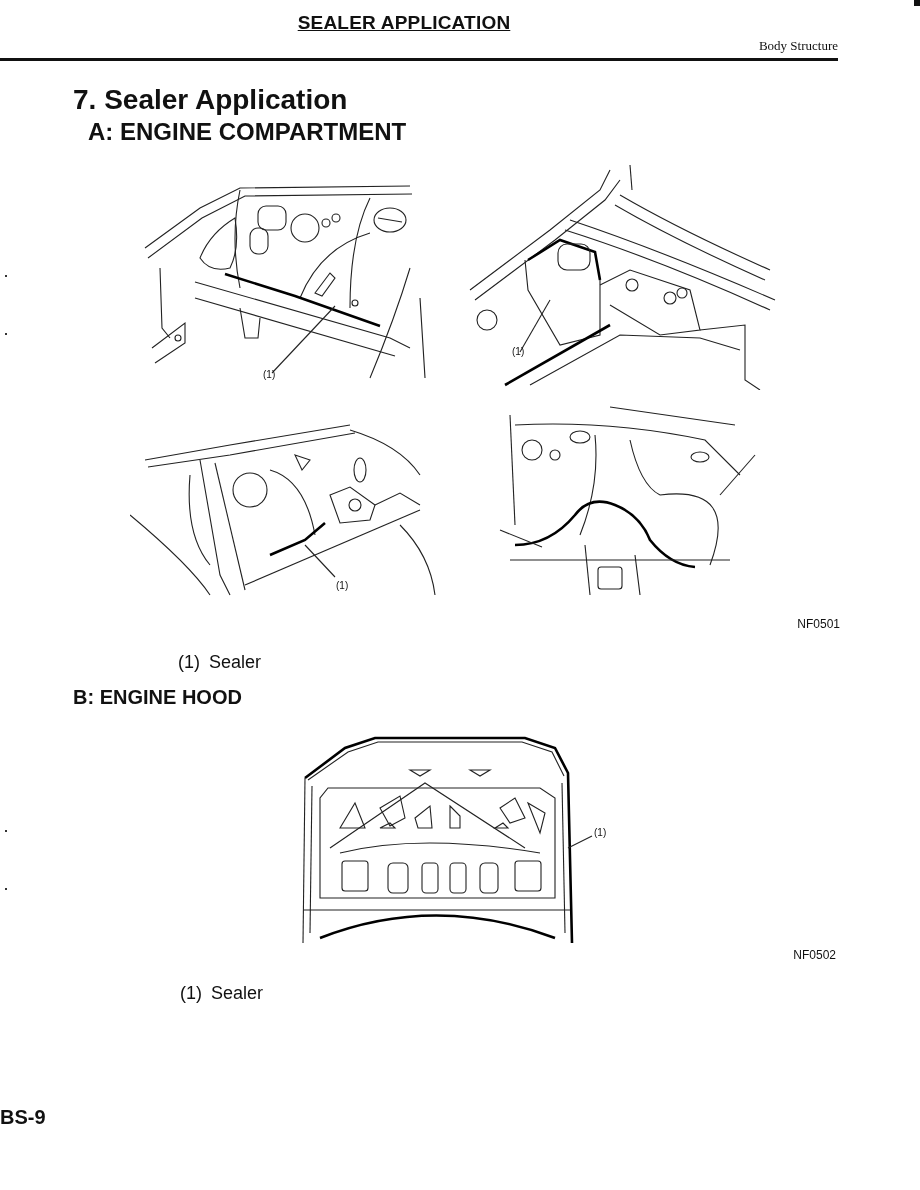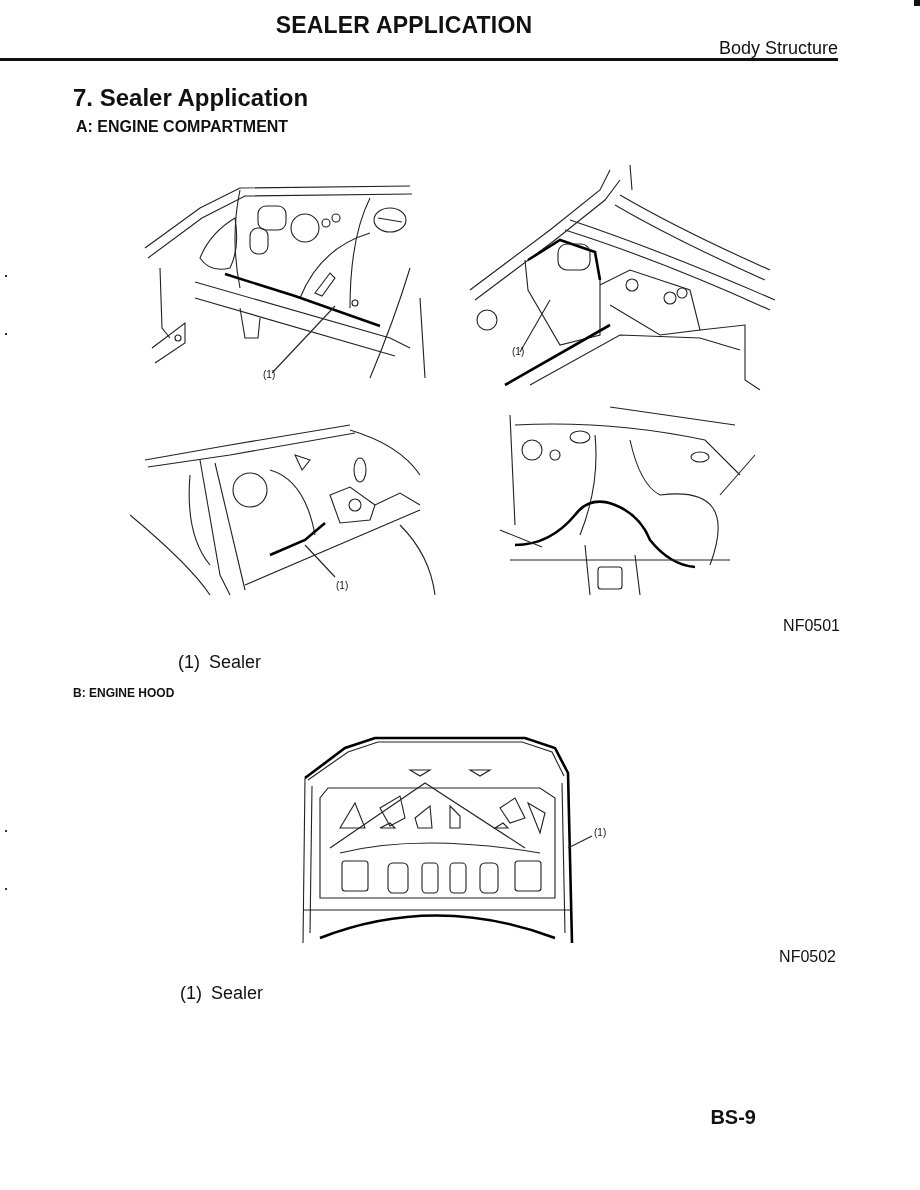--- a/index.html
+++ b/index.html
@@ -1,28 +1,28 @@
 <!DOCTYPE html>
 <html><head>
 <meta charset="utf-8">
 <style>
   html,body{margin:0;padding:0;background:#fff;}
   body{width:920px;height:1190px;position:relative;overflow:hidden;font-family:"Liberation Sans",sans-serif;color:#111;}
   .abs{position:absolute;}
-  .hdr-title{left:0;width:808px;top:12px;text-align:center;font-weight:bold;font-size:23px;letter-spacing:0.2px;}
-  .hdr-sub{right:82px;top:38px;font-size:18px;}
+  .hdr-title{left:0;width:808px;top:12px;text-align:center;font-weight:bold;font-size:19px;letter-spacing:0.2px;text-decoration:underline;}
+  .hdr-sub{right:82px;top:38px;font-size:13px;font-family:Liberation Serif, serif;}
   .hdr-rule{left:0;top:58px;width:838px;height:3px;background:#111;}
   .corner-mark{left:914px;top:0;width:6px;height:6px;background:#111;}
-  .sec-title{left:73px;top:84px;font-weight:bold;font-size:24px;}
-  .sub-title{left:76px;top:118px;font-weight:bold;font-size:16px;}
-  .sub-title-b{left:73px;top:686px;font-weight:bold;font-size:12px;}
-  .fig-code{font-size:16px;}
+  .sec-title{left:73px;top:84px;font-weight:bold;font-size:28px;}
+  .sub-title{left:88px;top:118px;font-weight:bold;font-size:24px;}
+  .sub-title-b{left:73px;top:686px;font-weight:bold;font-size:20px;}
+  .fig-code{font-size:12px;}
   .legend{font-size:18px;}
   .legend .num{display:inline-block;width:31px;}
-  .pageno{left:0;width:756px;top:1106px;text-align:right;font-weight:bold;font-size:20px;}
+  .pageno{left:0;width:756px;top:1106px;text-align:left;font-weight:bold;font-size:20px;}
   svg{position:absolute;}
   svg .l{fill:none;stroke:#222;stroke-width:1.1;}
   svg .t{fill:none;stroke:#000;stroke-width:2.6;}
   svg text{font-family:"Liberation Sans",sans-serif;font-size:10px;fill:#111;}
   .speck{width:2px;height:2px;background:#333;}
 </style>
 </head>
 <body>
 
 <div class="abs corner-mark"></div>

